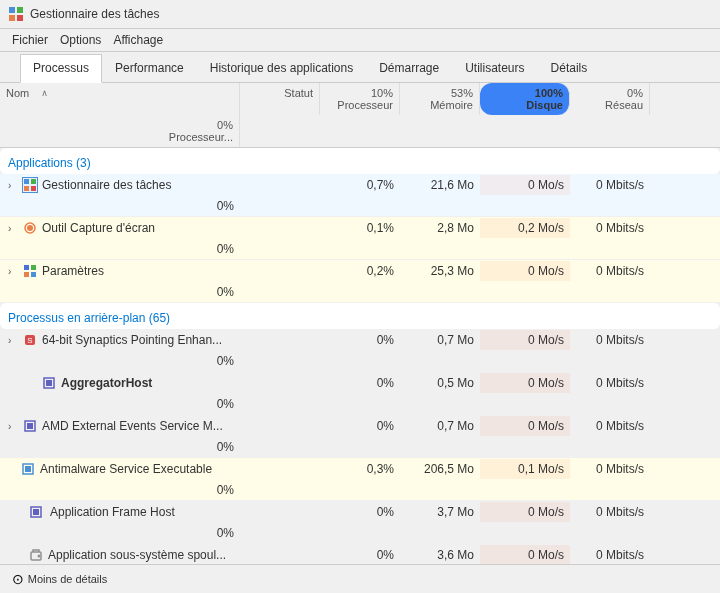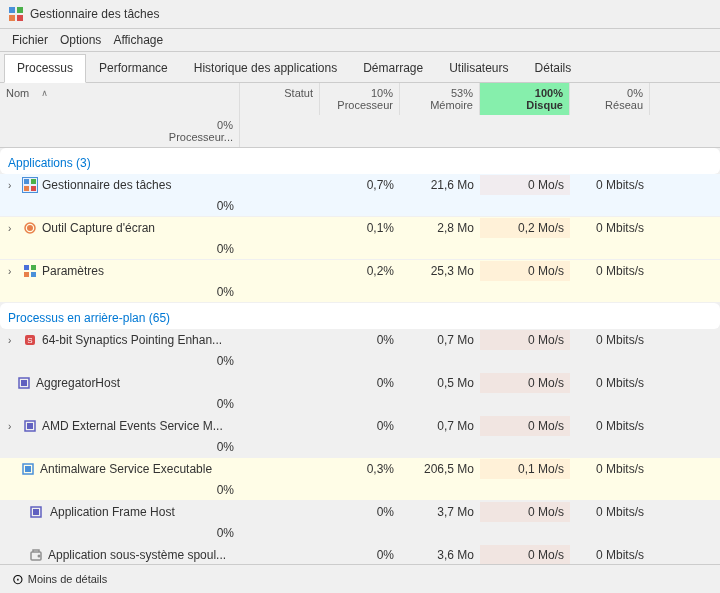--- a/index.html
+++ b/index.html
@@ -39,20 +39,21 @@
       border: 1px solid transparent;
       margin-top: 2px;
       white-space: nowrap;
     }
     .tab.active {
       background: white;
       border: 1px solid #ccc;
       border-bottom: 1px solid white;
       margin-bottom: -1px;
       z-index: 1;
+      margin-left: 16px;
     }
     
     .column-headers {
       display: grid;
       grid-template-columns: 240px 80px 80px 80px 90px 80px;
       border-bottom: 1px solid #ccc;
       background: #f0f0f0;
       position: sticky;
       top: 0;
       z-index: 2;
@@ -60,23 +61,24 @@
     .col-header {
       padding: 4px 6px;
       font-size: 11px;
       color: #555;
       text-align: right;
       border-right: 1px solid #ddd;
       cursor: pointer;
     }
     .col-header.name { text-align: left; }
     .col-header.disk-highlight {
-      background: #86efac;
+      background: #3b82f6;
       color: #333;
       font-weight: bold;
+      border-radius: 12px;
     }
     .col-header-sort {
       display: flex;
       align-items: center;
       justify-content: flex-end;
       gap: 12px;
     }
     .col-header-sort.name { justify-content: flex-start; }
     
     .sort-arrow { font-size: 9px; color: #777; }
@@ -307,21 +309,21 @@
     </div>
     <div class="cell"></div>
     <div class="cell">0%</div>
     <div class="cell">0,7 Mo</div>
     <div class="cell disk-col">0 Mo/s</div>
     <div class="cell">0 Mbits/s</div>
     <div class="cell">0%</div>
   </div>
 
   <div class="process-row">
-    <div class="cell name" style="padding-left:16px;">
+    <div class="cell name" style="padding-left:41px;font-weight:bold;">
       <span class="process-icon">
         <svg width="14" height="14" viewBox="0 0 14 14">
             <rect x="2" y="2" width="10" height="10" fill="none" stroke="#6060c0" stroke-width="1.5"></rect>
             <rect x="4" y="4" width="6" height="6" fill="#6060c0"></rect>
           </svg>
       </span>
       <span>AggregatorHost</span>
     </div>
     <div class="cell"></div>
     <div class="cell">0%</div>

